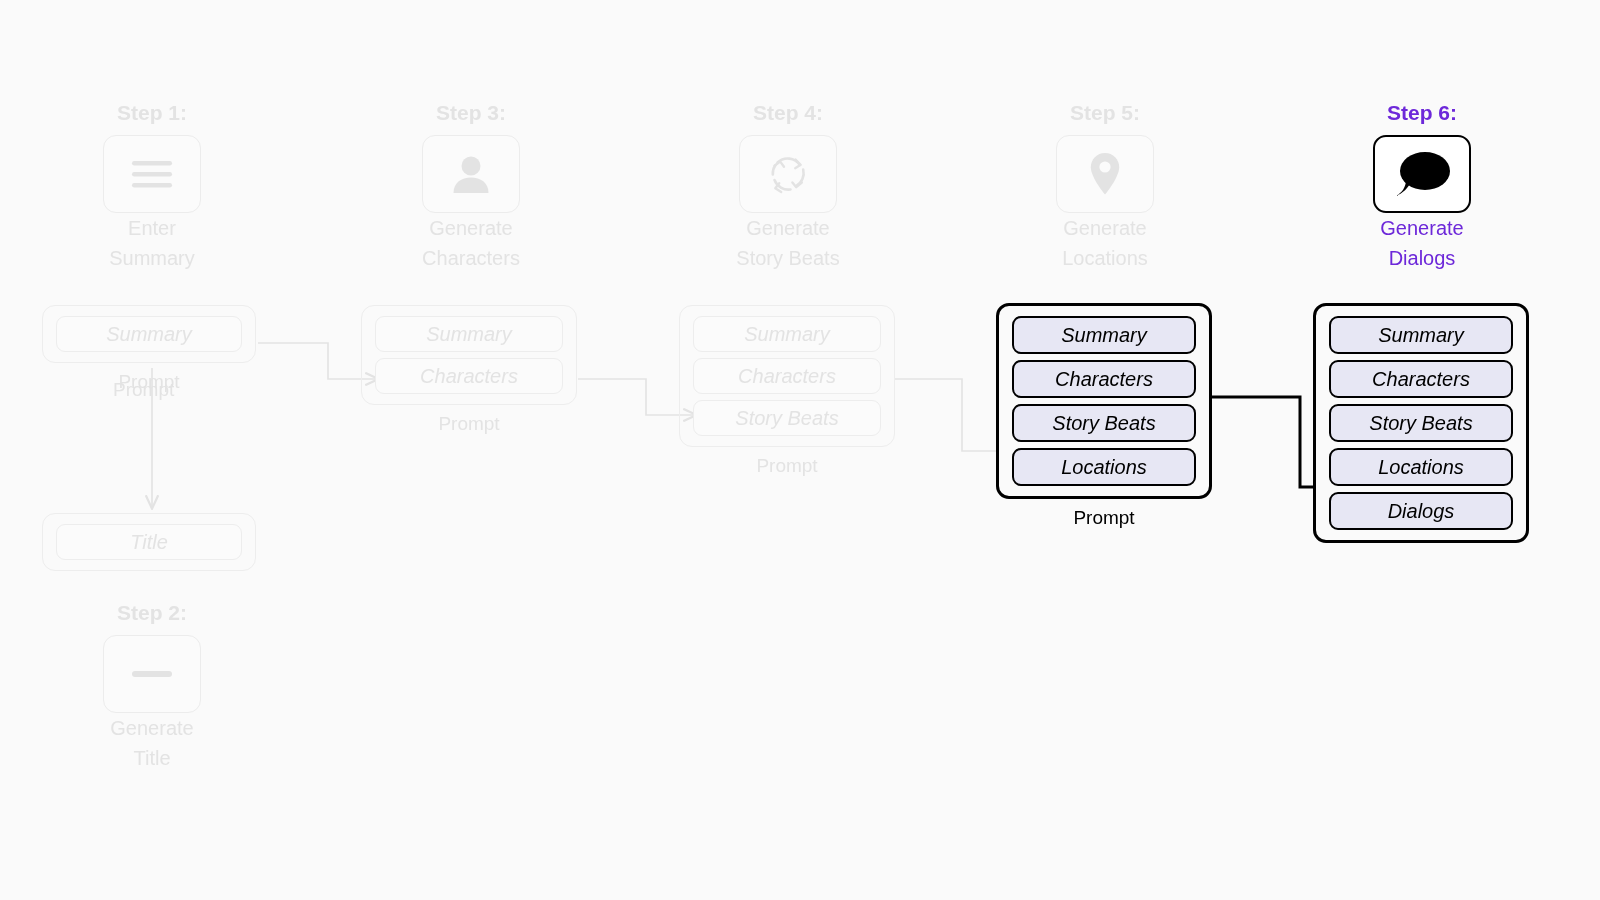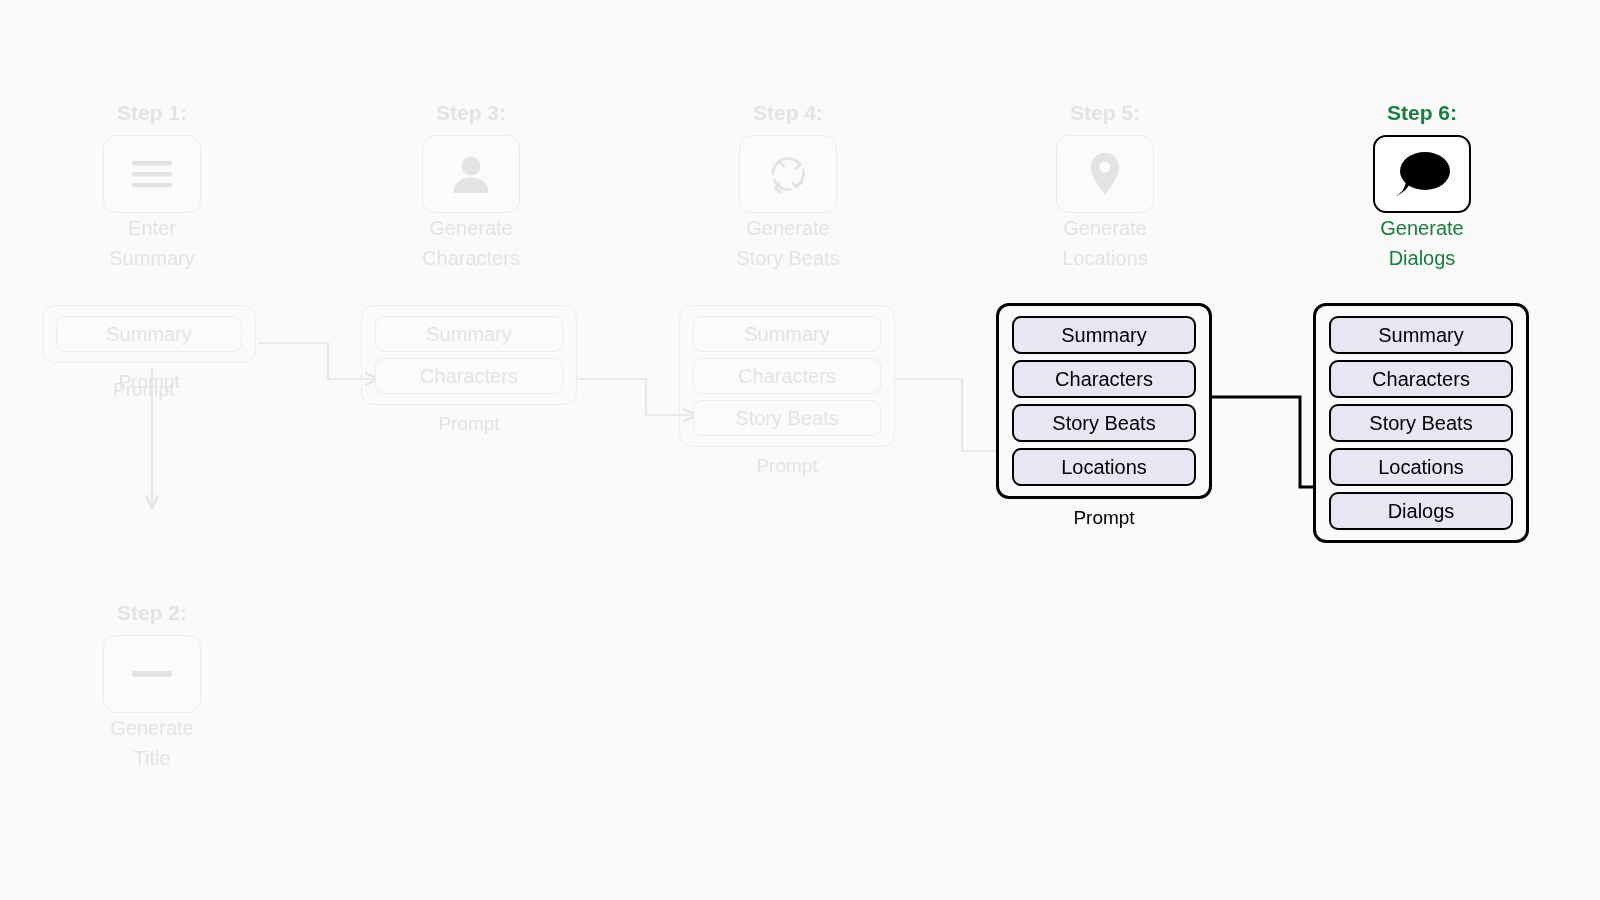--- a/index.html
+++ b/index.html
@@ -57,41 +57,42 @@
   }
   .step-caption {
     font-size: 20px;
     line-height: 30px;
     white-space: pre-line;
   }
 
   
   .faded { color: #e3e3e3; }
   .faded .step-icon { border-color: #ececec; }
-  .active { color: #15803d; }
+  .active { color: #6d28d9; }
   .active .step-icon {
     border: 2px solid #000000;
     background: #ffffff;
   }
 
   
   .promptgroup {
     position: absolute;
     display: flex;
     flex-direction: column;
     align-items: center;
   }
   .box {
     border-radius: 13px;
     box-sizing: border-box;
     padding: 10px 13px;
     display: flex;
     flex-direction: column;
     gap: 6px;
     background: transparent;
+    font-style: italic;
   }
   .box.faded-box {
     border: 1.5px solid #ededed;
   }
   .box.active-box {
     border: 3px solid #000000;
     background: #fafafa;
   }
   .pill {
     border-radius: 9px;
@@ -252,20 +253,25 @@
 Dialogs</div>
   </div>
 
   <div class="promptgroup" style="left:42px; top:305px;">
     <div class="box faded-box" style="width:214px;">
       <div class="pill">Summary</div>
     </div>
     <div class="box-caption faded">Prompt</div>
   </div>
 
+  <div class="promptgroup" style="left:42px; top:513px;">
+    <div class="box faded-box" style="width:214px;">
+      <div class="pill">Title</div>
+    </div>
+  </div>
 
   <div class="promptgroup" style="left:361px; top:305px;">
     <div class="box faded-box" style="width:216px;">
       <div class="pill">Summary</div>
       <div class="pill">Characters</div>
     </div>
     <div class="box-caption faded">Prompt</div>
   </div>
 
   <div class="promptgroup" style="left:679px; top:305px;">

